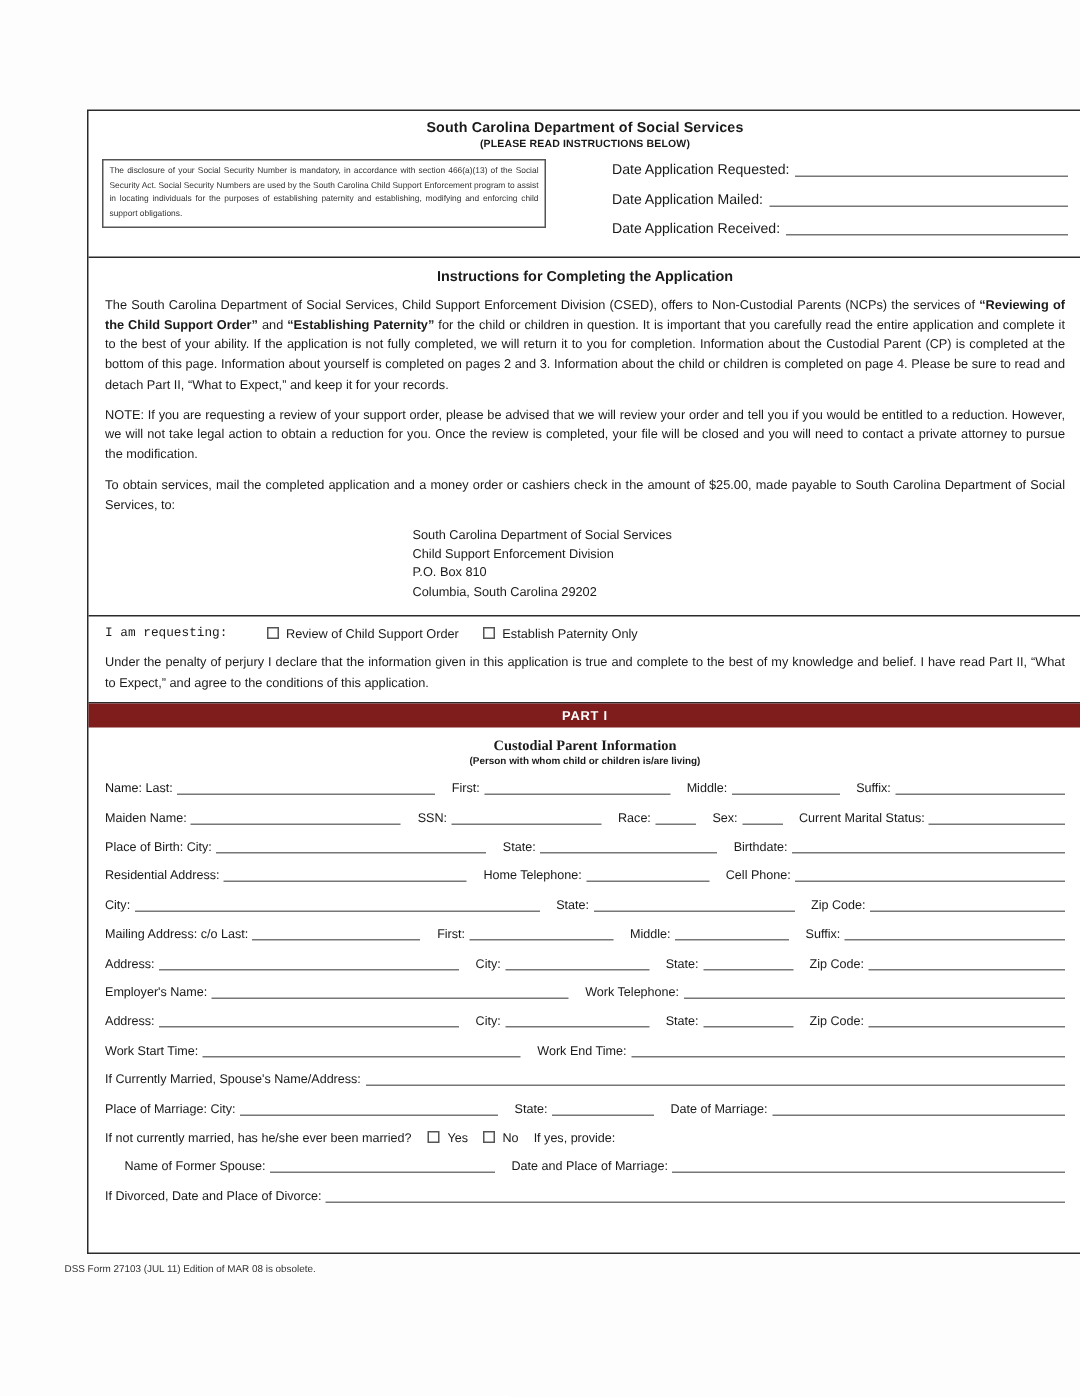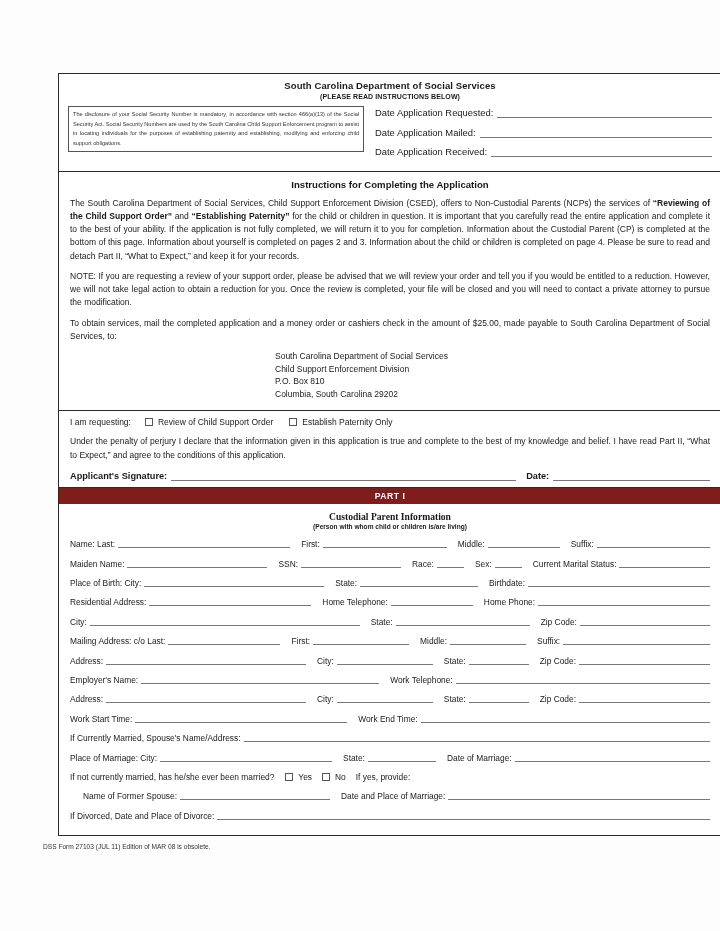--- a/index.html
+++ b/index.html
@@ -60,20 +60,21 @@
     text-align: center;
     font-size: 7px;
     font-weight: bold;
     letter-spacing: 0.1px;
     margin-bottom: 6px;
   }
 
   .header-cols {
     display: flex;
     align-items: flex-start;
+    gap: 33px;
   }
   .ssn-box {
     width: 296px;
     border: 1px solid #555;
     padding: 3px 4px 3px 4px;
     box-sizing: border-box;
     font-size: 5.6px;
     line-height: 1.72;
     color: #333;
     text-align: justify;
@@ -129,21 +130,21 @@
   .request-block {
     padding: 6px 11px 6px 11px;
     border-bottom: 1.5px solid #2b2b2b;
   }
   .request-row {
     font-size: 8.5px;
     display: flex;
     align-items: center;
     margin-bottom: 8px;
   }
-  .request-row .rlabel { margin-right: 14px; }
+  .request-row .rlabel { margin-right: 26px; font-family: Liberation Mono, monospace; }
   .cbwrap {
     display: inline-flex;
     align-items: center;
     margin-right: 16px;
   }
   .checkbox {
     width: 6px;
     height: 6px;
     border: 1px solid #555;
     display: inline-block;
@@ -195,21 +196,21 @@
   }
   .section-sub {
     text-align: center;
     font-size: 6.6px;
     font-weight: bold;
     margin-bottom: 9px;
   }
 
   .frow {
     display: flex;
-    align-items: flex-start;
+    align-items: flex-end;
     font-size: 8.4px;
     margin-bottom: 9.4px;
     white-space: nowrap;
   }
   .frow .lab { margin-right: 3px; }
   .frow .lab.ind { margin-left: 13px; }
   .frow .fill {
     border-bottom: 1px solid #777;
     height: 8px;
     margin-right: 11px;
@@ -279,26 +280,20 @@
           <span>Review of Child Support Order</span>
         </span>
         <span class="cbwrap">
           <span class="checkbox"></span>
           <span>Establish Paternity Only</span>
         </span>
       </div>
 
       <div class="para">Under the penalty of perjury I declare that the information given in this application is true and complete to the best of my knowledge and belief. I have read Part II, “What to Expect,” and agree to the conditions of this application.</div>
 
-      <div class="sign-row">
-        <span>Applicant's Signature:</span>
-        <span class="sig-rule"></span>
-        <span>Date:</span>
-        <span class="date-rule"></span>
-      </div>
     </div>
 
     <div class="part-bar">PART I</div>
 
     <div class="part-content">
       <div class="section-title">Custodial Parent Information</div>
       <div class="section-sub">(Person with whom child or children is/are living)</div>
 
       <div class="frow">
         <span class="lab">Name: Last:</span>
@@ -331,21 +326,21 @@
         <span class="fill" style="width:118px"></span>
         <span class="lab">Birthdate:</span>
         <span class="fill grow last"></span>
       </div>
 
       <div class="frow">
         <span class="lab">Residential Address:</span>
         <span class="fill" style="width:162px"></span>
         <span class="lab">Home Telephone:</span>
         <span class="fill" style="width:82px"></span>
-        <span class="lab">Home Phone:</span>
+        <span class="lab">Cell Phone:</span>
         <span class="fill grow last"></span>
       </div>
 
       <div class="frow">
         <span class="lab">City:</span>
         <span class="fill" style="width:270px"></span>
         <span class="lab">State:</span>
         <span class="fill" style="width:134px"></span>
         <span class="lab">Zip Code:</span>
         <span class="fill grow last"></span>

